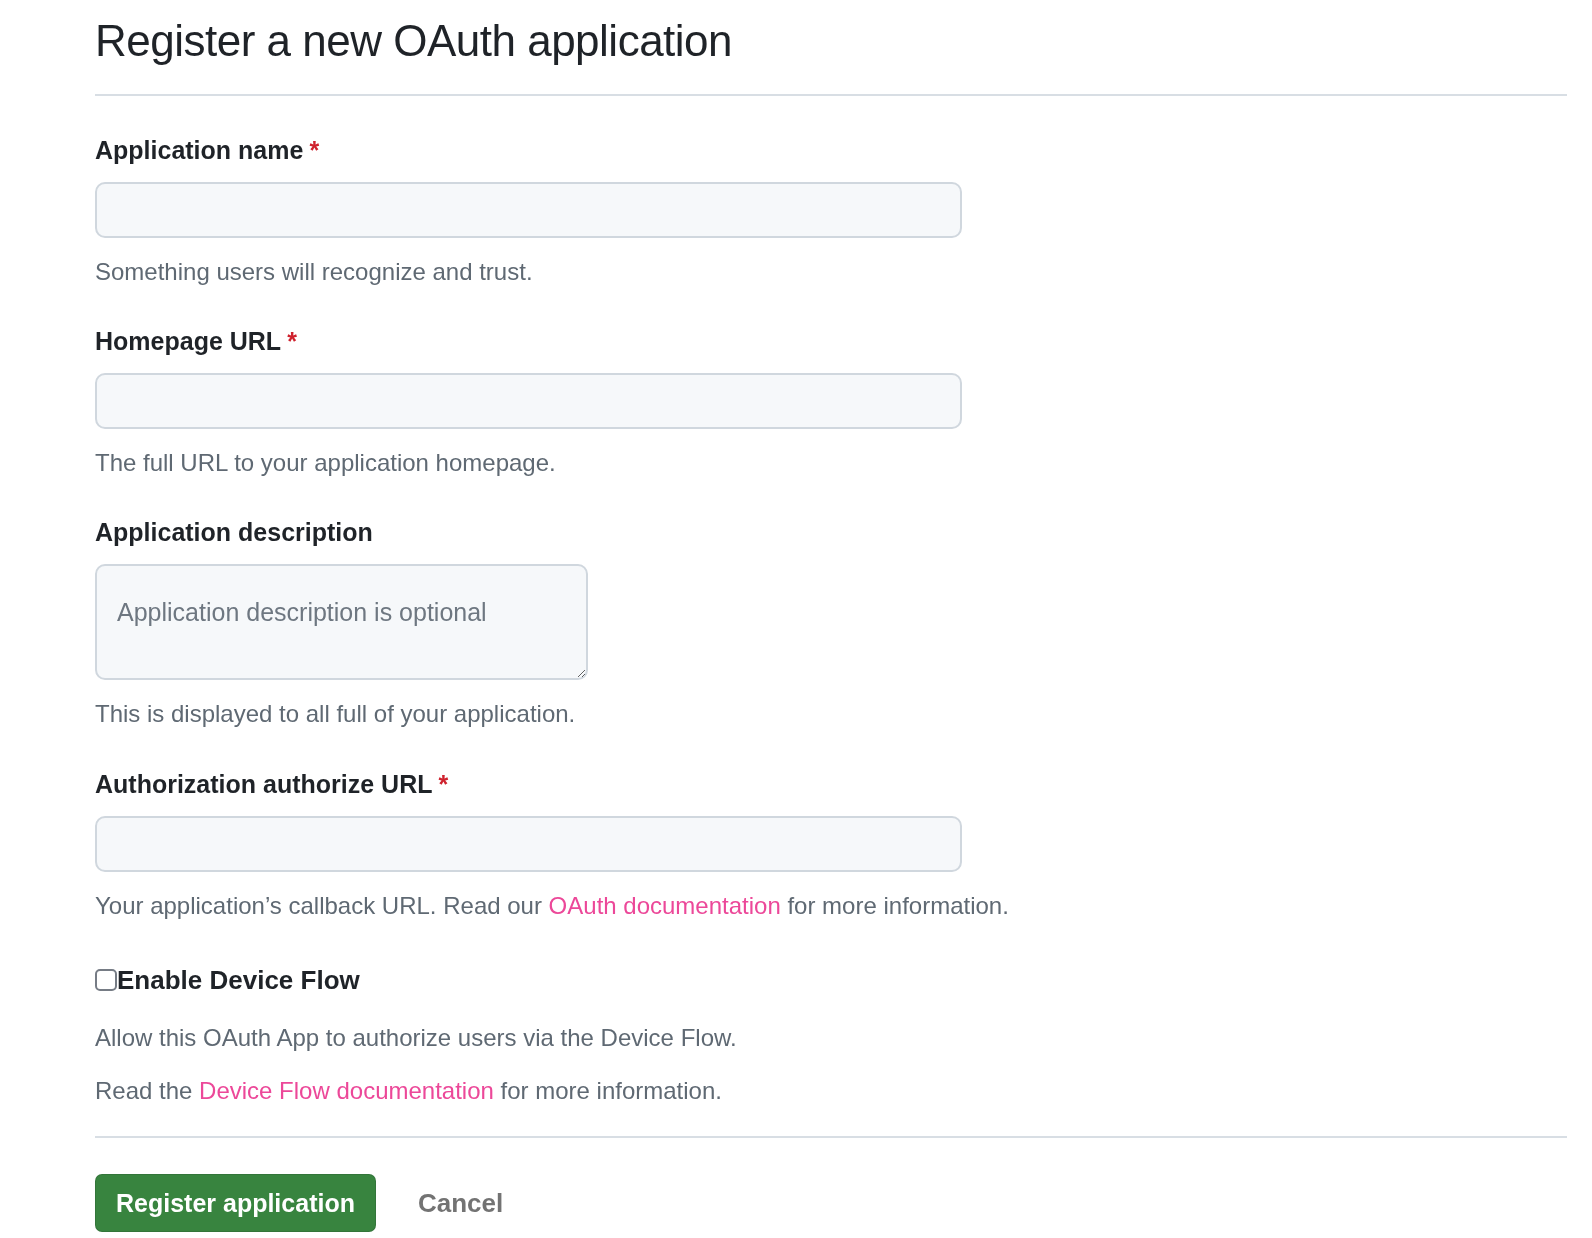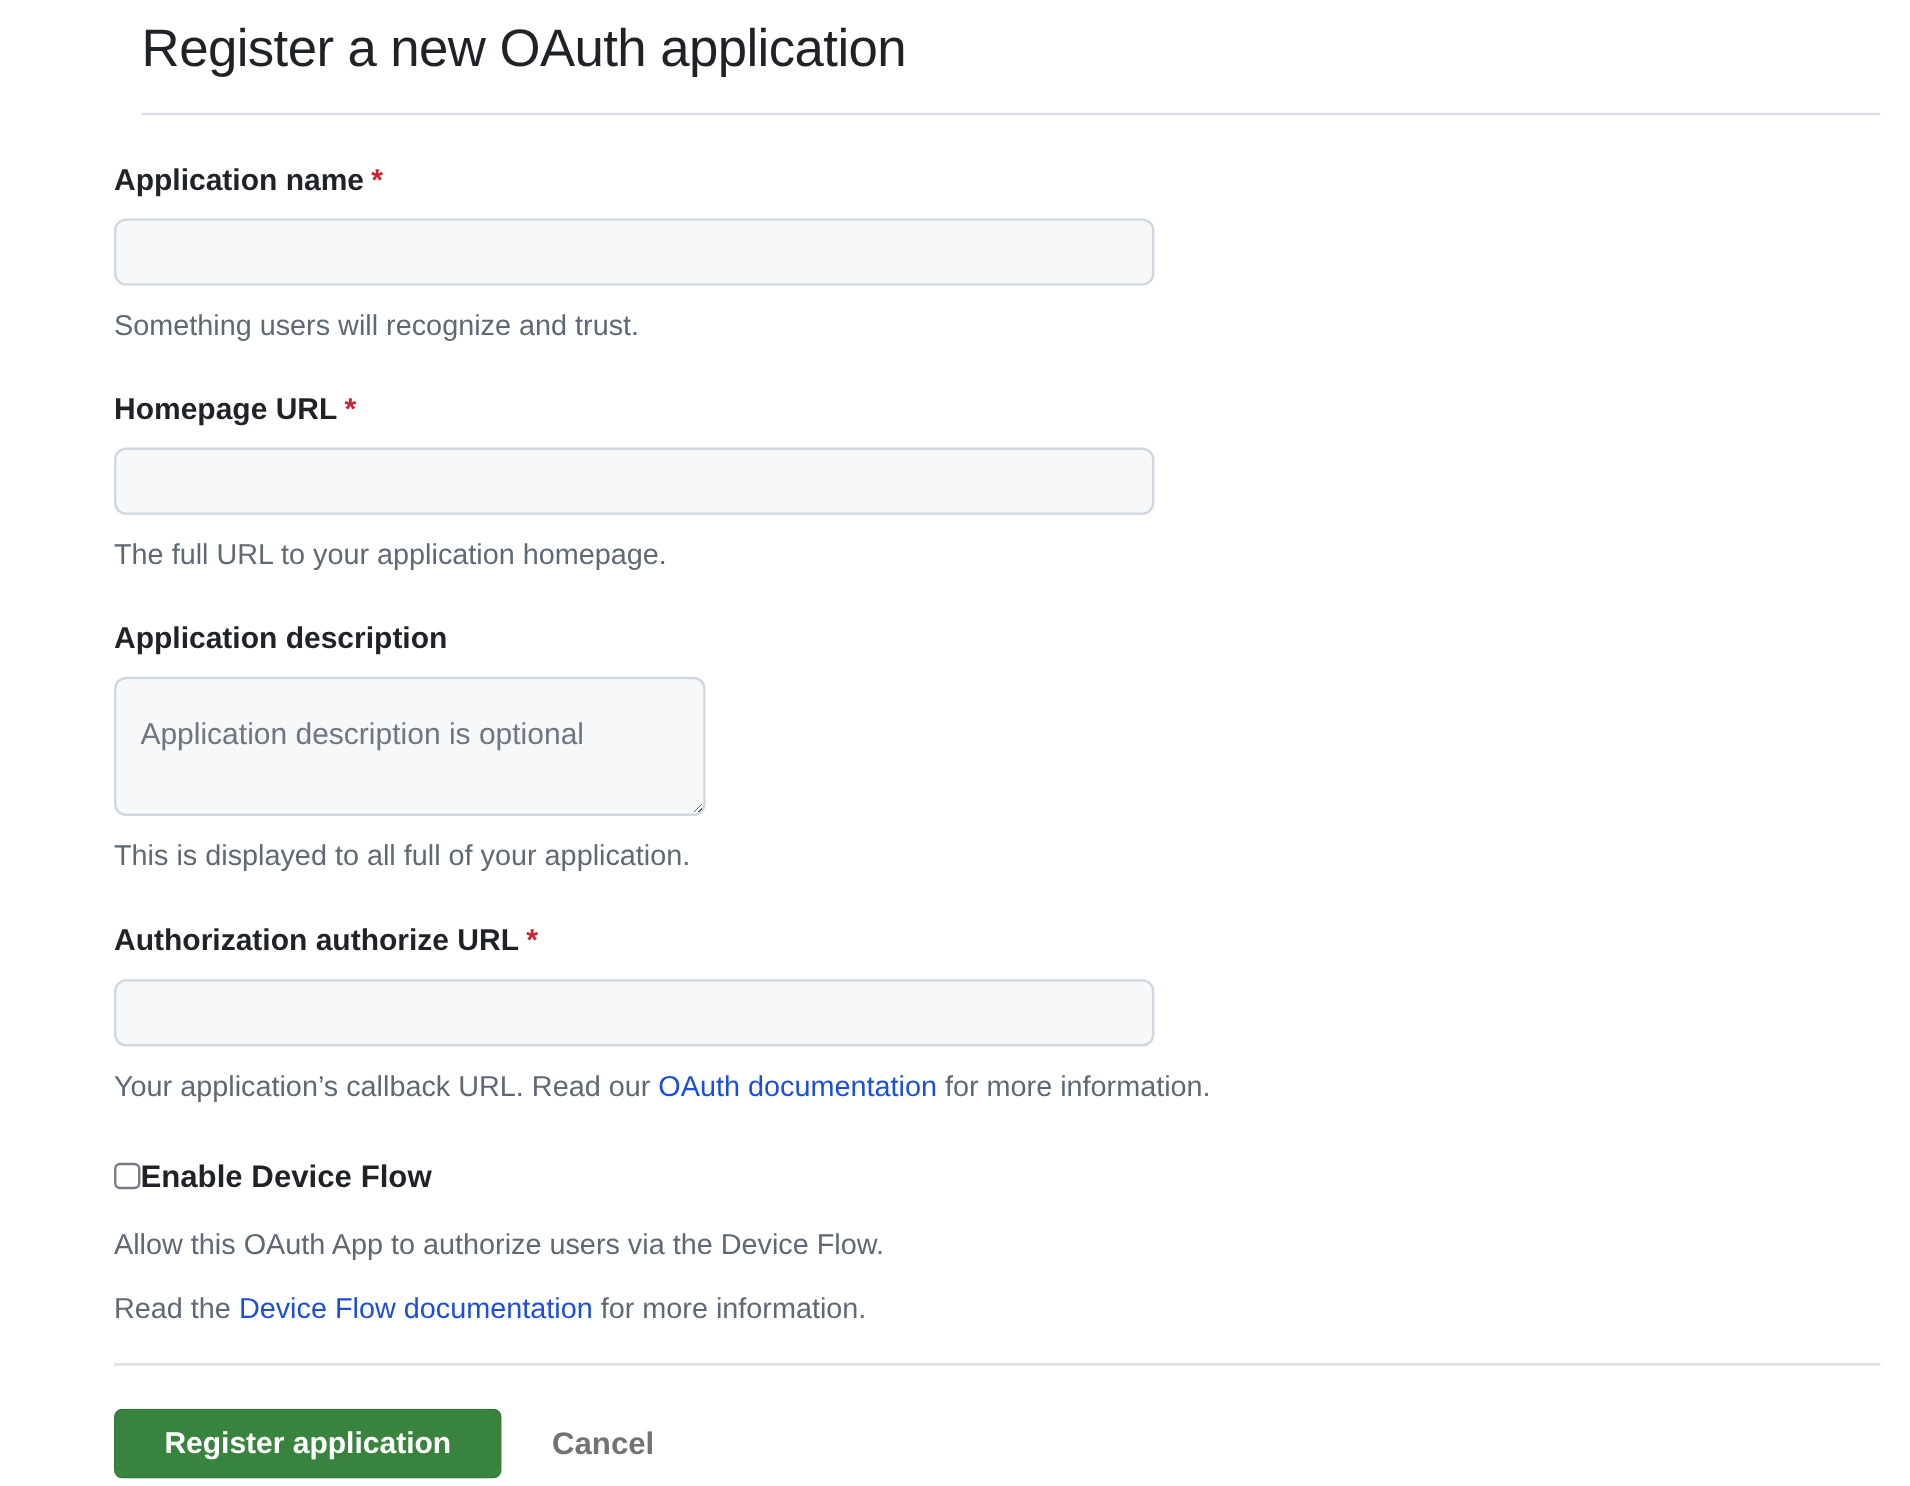--- a/index.html
+++ b/index.html
@@ -15,21 +15,20 @@
   }
   .container {
     padding: 10px 25px 0 95px;
   }
   .page-title {
     font-size: 44px;
     font-weight: 400;
     letter-spacing: -0.5px;
     padding: 6px 0 28px 0;
     border-bottom: 2px solid #d8dee4;
-    margin-left: 23px;
   }
   .form-group { margin-top: 40px; }
   .field-label {
     font-size: 25px;
     font-weight: 700;
     color: #1f2328;
   }
   .required { color: #cf222e; font-weight: 700; margin-left: 6px; }
   .text-input {
     display: block;
@@ -62,21 +61,21 @@
   }
   textarea.description-input::placeholder,
   .text-input::placeholder { color: #6e7781; opacity: 1; }
   .help-text {
     margin-top: 18px;
     font-size: 24px;
     color: #5f6973;
     line-height: 1.3;
   }
   .inline-link {
-    color: #1d4ed8;
+    color: #ec4899;
     cursor: pointer;
     text-decoration: none;
   }
   .checkbox-group { margin-top: 44px; }
   .checkbox-row {
     display: flex;
     align-items: center;
   }
   .device-flow-checkbox {
     appearance: none;
@@ -107,21 +106,21 @@
     align-items: center;
   }
   .btn-primary {
     background: #38843f;
     color: #ffffff;
     font-size: 25px;
     font-weight: 700;
     font-family: "Liberation Sans", "DejaVu Sans", sans-serif;
     border: 1px solid rgba(27,31,36,0.15);
     border-radius: 7px;
-    padding: 0 41px;
+    padding: 0 20px;
     height: 58px;
     cursor: pointer;
   }
   .cancel-link {
     margin-left: 42px;
     font-size: 26px;
     font-weight: 700;
     color: #737373;
     text-decoration: none;
     cursor: pointer;

